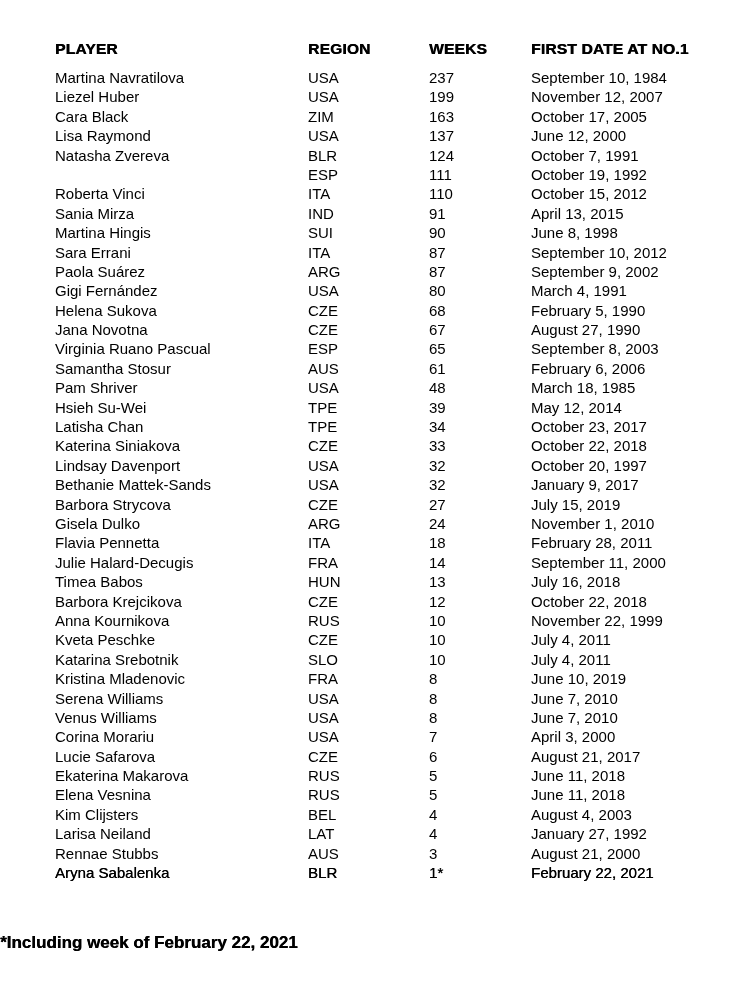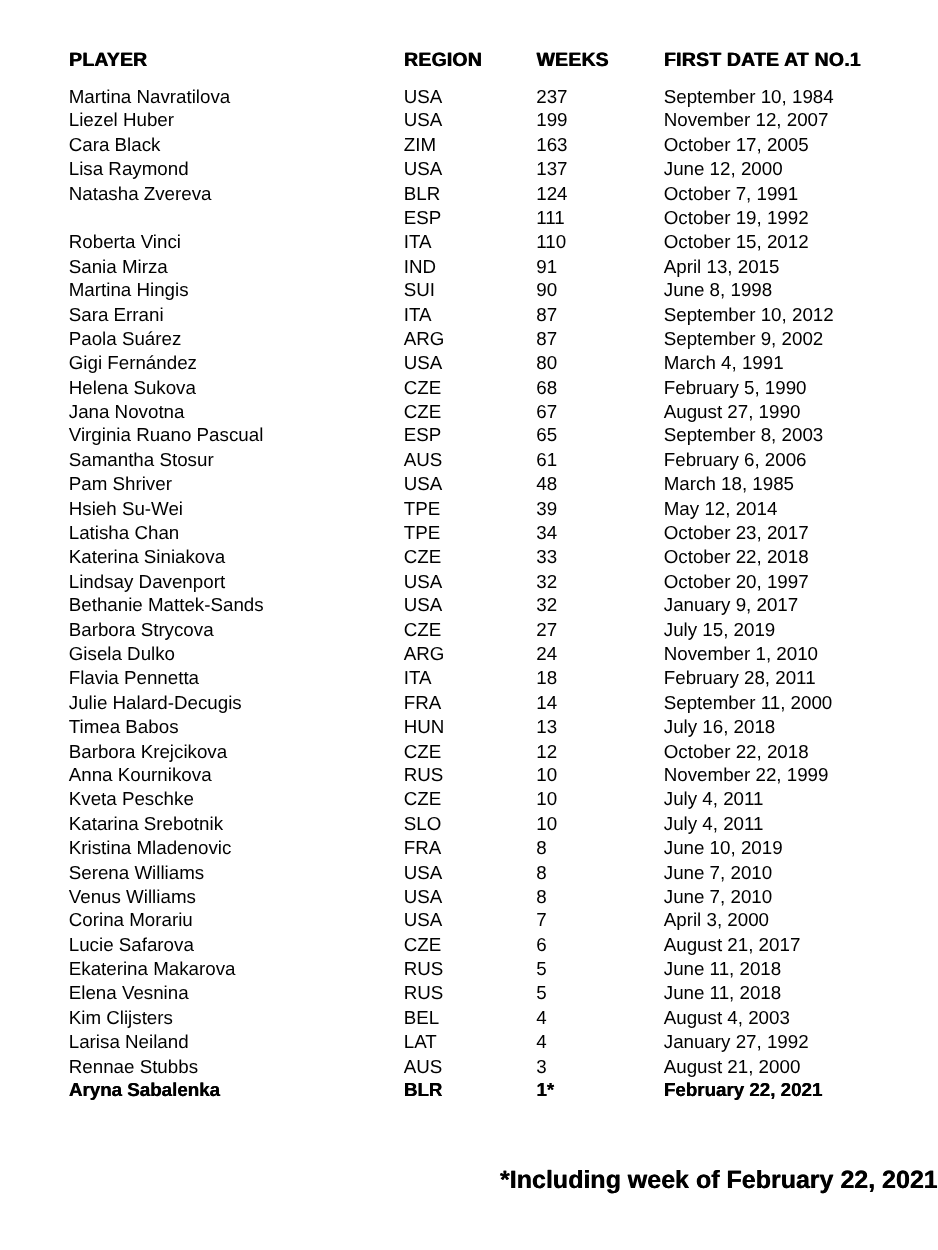--- a/index.html
+++ b/index.html
@@ -22,21 +22,21 @@
     line-height: 19.4px;
     font-size: 15px;
     white-space: nowrap;
   }
   .col {
     position: absolute;
     top: 0;
     white-space: nowrap;
   }
   .col.player { left: 55px; }
-  .col.region { left: 308px; margin-left: 15px; }
+  .col.region { left: 308px; }
   .col.weeks  { left: 429px; }
   .col.date   { left: 531px; }
   .header-row {
     position: absolute;
     left: 0;
     top: 40px;
     width: 610px;
     height: 18px;
     line-height: 18px;
     font-size: 15.5px;
@@ -45,30 +45,30 @@
     text-shadow: 0.6px 0 0 #000;
     padding-left: 36px;
   }
   .table-body {
     position: absolute;
     left: 0;
     top: 68px;
     width: 604px;
   }
   .row.bold {
-    font-weight: 700;
+    font-weight: 400;
     text-shadow: 0.3px 0 0 #000;
   }
   .footnote {
     position: absolute;
     left: 0;
     top: 933px;
     width: 750px;
-    text-align: right;
-    font-size: 20px;
+    text-align: left;
+    font-size: 17px;
     font-weight: 800;
     text-shadow: 0.4px 0 0 #000;
   }
 </style>
 </head>
 <body>
 
 <div class="page">
 
   <div class="header-row">

